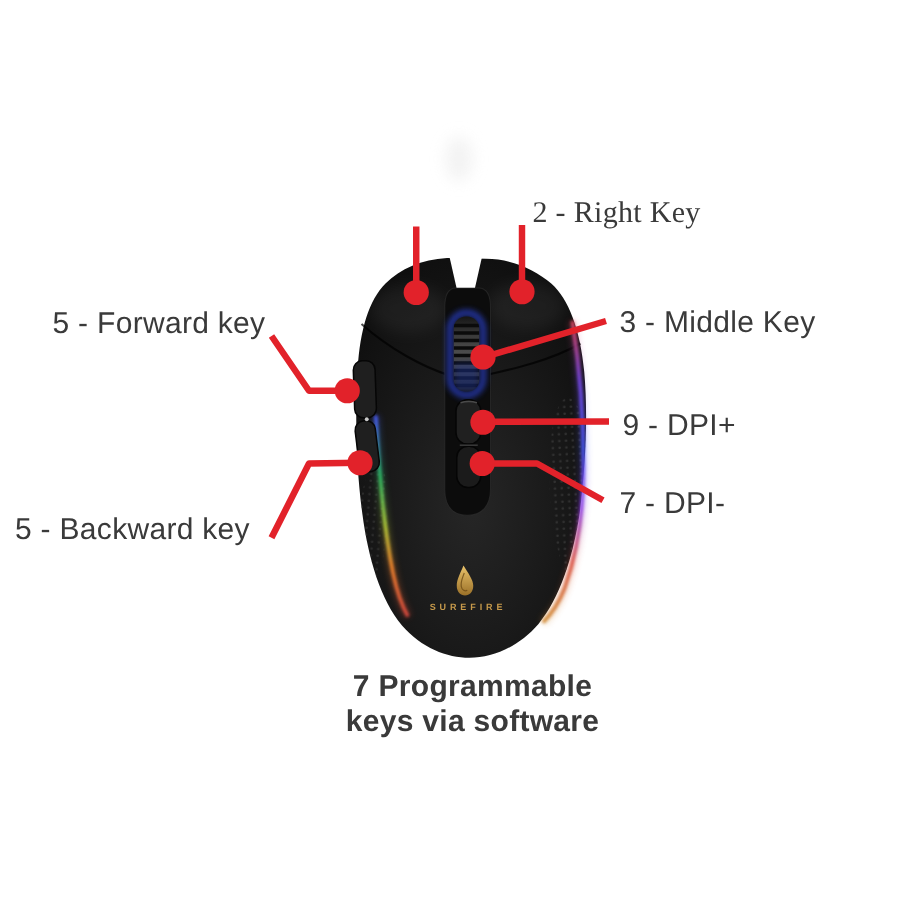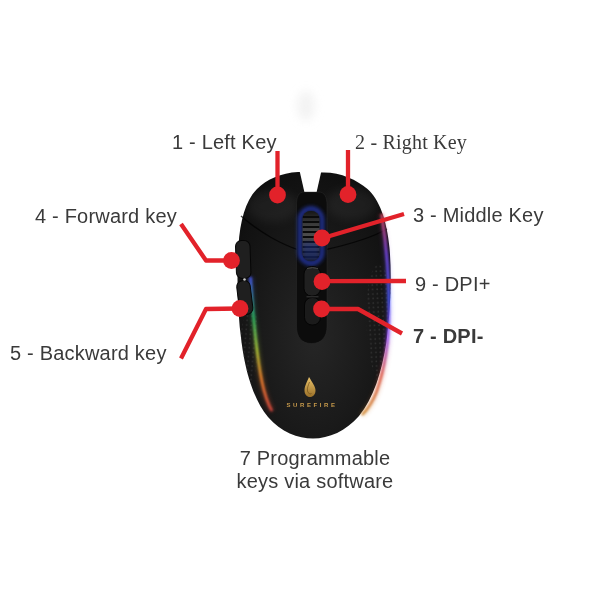--- a/index.html
+++ b/index.html
@@ -8,21 +8,21 @@
   .scene{position:absolute;left:0;top:0;width:600px;height:600px;z-index:1;}
   .callout-label{
     position:absolute;z-index:2;
     color:var(--label-text,#3a3a3a);
     font-size:20px;line-height:24px;font-weight:500;letter-spacing:.2px;
     white-space:nowrap;
   }
   .caption{
     position:absolute;z-index:2;left:140px;top:447px;width:350px;
     text-align:center;color:var(--label-text,#3a3a3a);
-    font-size:20px;line-height:23px;font-weight:400;letter-spacing:.2px;
+    font-size:20px;line-height:23px;font-weight:700;letter-spacing:.2px;
   }
   .caption span{display:block;}
   .callout-line{stroke:var(--callout-red,#e2222a);stroke-width:4.3;fill:none;stroke-linejoin:round;stroke-linecap:butt;}
   .callout-dot{fill:var(--callout-red,#e2222a);}
   .side-btn{fill:var(--mouse-body,#1a1a1a);stroke:#060606;stroke-width:1;}
   .brand-text{fill:var(--logo-gold,#c79a4b);font-family:"Liberation Sans",sans-serif;font-weight:bold;}
 </style>
 </head>
 <body>
 
@@ -160,26 +160,25 @@
       <circle class="callout-dot" cx="240" cy="308.5" r="8.4"></circle>
 
       <path class="callout-line" d="M 406 281 L 323 281.2"></path>
       <circle class="callout-dot" cx="322" cy="281.5" r="8.4"></circle>
 
       <path class="callout-line" d="M 322 309 L 358 309 L 402 333.5"></path>
       <circle class="callout-dot" cx="321.5" cy="309" r="8.4"></circle>
     </g>
   </svg>
 
-  <div class="callout-label" style="left:172px;top:130px;">1 - Left Key</div>
   <div class="callout-label" style="left:355px;top:130px;font-family:Liberation Serif, serif;">2 - Right Key</div>
   <div class="callout-label" style="left:413px;top:203px;text-align:right;">3 - Middle Key</div>
-  <div class="callout-label" style="left:35px;top:204px;">4 - Forward key</div>
+  <div class="callout-label" style="left:35px;top:204px;">5 - Forward key</div>
   <div class="callout-label" style="left:10px;top:341px;">5 - Backward key</div>
   <div class="callout-label" style="left:415px;top:272px;">9 - DPI+</div>
-  <div class="callout-label" style="left:413px;top:324px;font-weight:bold;">7 - DPI-</div>
+  <div class="callout-label" style="left:413px;top:324px;">7 - DPI-</div>
 
   <div class="caption">
     <span>7 Programmable</span>
     <span>keys via software</span>
   </div>
 
 </div>
 
 </body></html>

